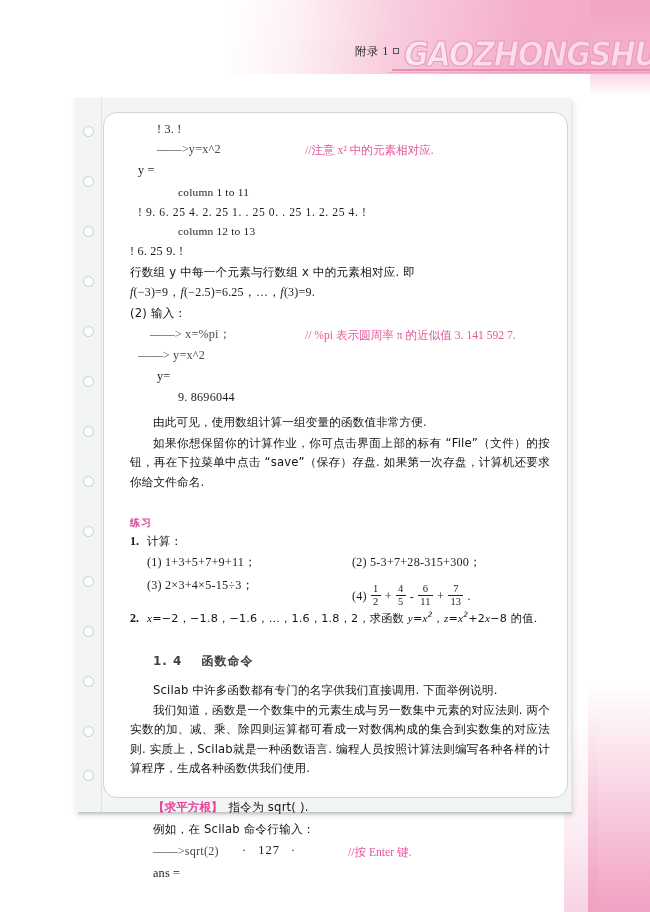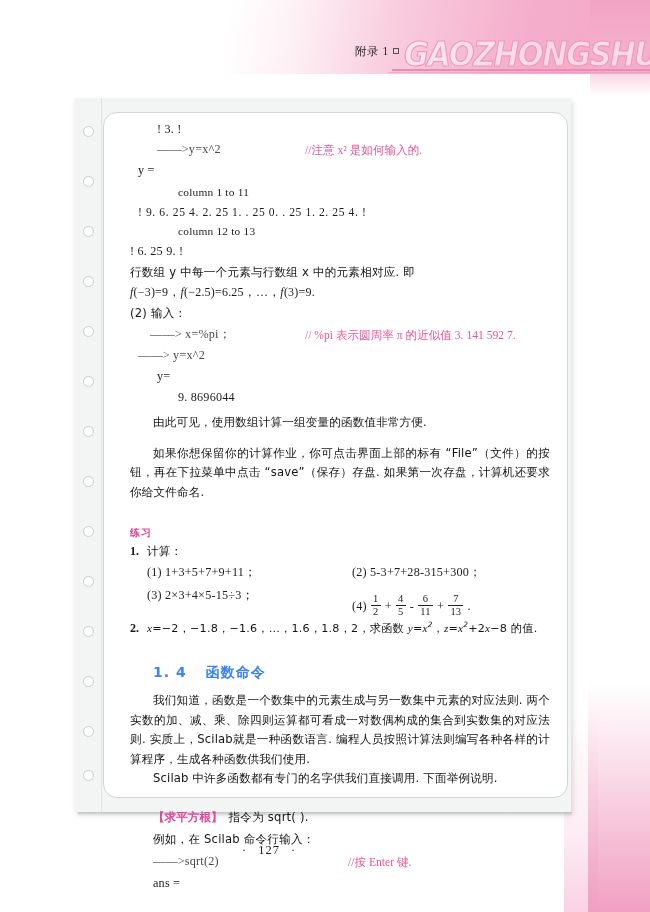--- a/index.html
+++ b/index.html
@@ -171,23 +171,23 @@
     font-size: 11.6px;
     color: #141414;
     line-height: 19.5px;
     text-align: justify;
     letter-spacing: 0.15px;
   }
   .indent2 { text-indent: 23px; }
 
   .sec-title {
     font-family: "DejaVu Sans", "Liberation Sans", sans-serif;
-    font-size: 14px;
+    font-size: 12px;
     font-weight: 600;
-    color: #3b82f6;
+    color: #404040;
     letter-spacing: 1px;
     text-align: right;
   }
 
   .exercise-h {
     font-family: Liberation Serif, serif;
     font-size: 10px;
     font-weight: 700;
     color: #e0459a;
     letter-spacing: 1px;
@@ -271,21 +271,21 @@
   </div>
 
   <div class="panel">
     <div class="content">
 
       <div class="row" style="height:20px">
         <span class="code" style="margin-left:27px">! 3. !</span>
       </div>
       <div class="row" style="height:21px">
         <span class="code gray" style="margin-left:27px">——&gt;y=x^2</span>
-        <span class="cmt" style="left:175px; top:2px">//注意 x² 是如何输入的.</span>
+        <span class="cmt" style="left:175px; top:2px">//注意 x² 中的元素相对应.</span>
       </div>
       <div class="row" style="height:22px">
         <span class="code" style="margin-left:8px">y =</span>
       </div>
       <div class="row" style="height:20px">
         <span class="code" style="margin-left:48px; font-size:11.4px">column 1 to 11</span>
       </div>
       <div class="row" style="height:19px">
         <span class="code" style="margin-left:8px; font-size:11.6px; letter-spacing:0.6px">! 9.    6. 25  4.    2. 25  1.    . 25  0.    . 25  1.    2. 25  4. !</span>
       </div>
@@ -313,21 +313,21 @@
       <div class="row" style="height:21px">
         <span class="code gray" style="margin-left:8px">——&gt; y=x^2</span>
       </div>
       <div class="row" style="height:21px">
         <span class="code" style="margin-left:27px">y=</span>
       </div>
       <div class="row" style="height:22px">
         <span class="code" style="margin-left:48px">9. 8696044</span>
       </div>
 
-      <div class="para indent2" style="margin-bottom:11px">由此可见，使用数组计算一组变量的函数值非常方便.</div>
+      <div class="para indent2" style="margin-bottom:1px">由此可见，使用数组计算一组变量的函数值非常方便.</div>
       <div class="para indent2">如果你想保留你的计算作业，你可点击界面上部的标有 “File”（文件）的按钮，再在下拉菜单中点击 “save”（保存）存盘. 如果第一次存盘，计算机还要求你给文件命名.</div>
 
       <div style="height:24px"></div>
       <div class="row" style="height:19px">
         <span class="exercise-h">练习</span>
       </div>
       <div class="row" style="height:21px">
         <span class="num">1.</span>
         <span class="cn" style="margin-left:5px">计算：</span>
       </div>
@@ -352,22 +352,22 @@
       <div class="row" style="height:22px">
         <span class="num">2.</span>
         <span class="cn" style="margin-left:5px; font-size:11.2px"><span class="mi">x</span>=−2，−1.8，−1.6，…，1.6，1.8，2，求函数 <span class="mi">y</span>=<span class="mi">x</span><sup class="e">2</sup>，<span class="mi">z</span>=<span class="mi">x</span><sup class="e">2</sup>+2<span class="mi">x</span>−8 的值.</span>
       </div>
 
       <div style="height:22px"></div>
       <div class="row" style="height:26px">
         <span class="sec-title" style="margin-left:23px">1. 4</span>
         <span class="sec-title" style="margin-left:16px">函数命令</span>
       </div>
+      <div class="para indent2">Scilab 中许多函数都有专门的名字供我们直接调用. 下面举例说明.</div>
       <div class="para indent2">我们知道，函数是一个数集中的元素生成与另一数集中元素的对应法则. 两个实数的加、减、乘、除四则运算都可看成一对数偶构成的集合到实数集的对应法则. 实质上，Scilab就是一种函数语言. 编程人员按照计算法则编写各种各样的计算程序，生成各种函数供我们使用.</div>
-      <div class="para indent2">Scilab 中许多函数都有专门的名字供我们直接调用. 下面举例说明.</div>
 
       <div style="height:22px"></div>
       <div class="row" style="height:22px; margin-left:23px">
         <span class="pink-br">【求平方根】</span>
         <span class="cn" style="margin-left:3px">指令为 sqrt( ).</span>
       </div>
       <div class="row" style="height:22px; margin-left:23px">
         <span class="cn">例如，在 Scilab 命令行输入：</span>
       </div>
       <div class="row" style="height:22px">

